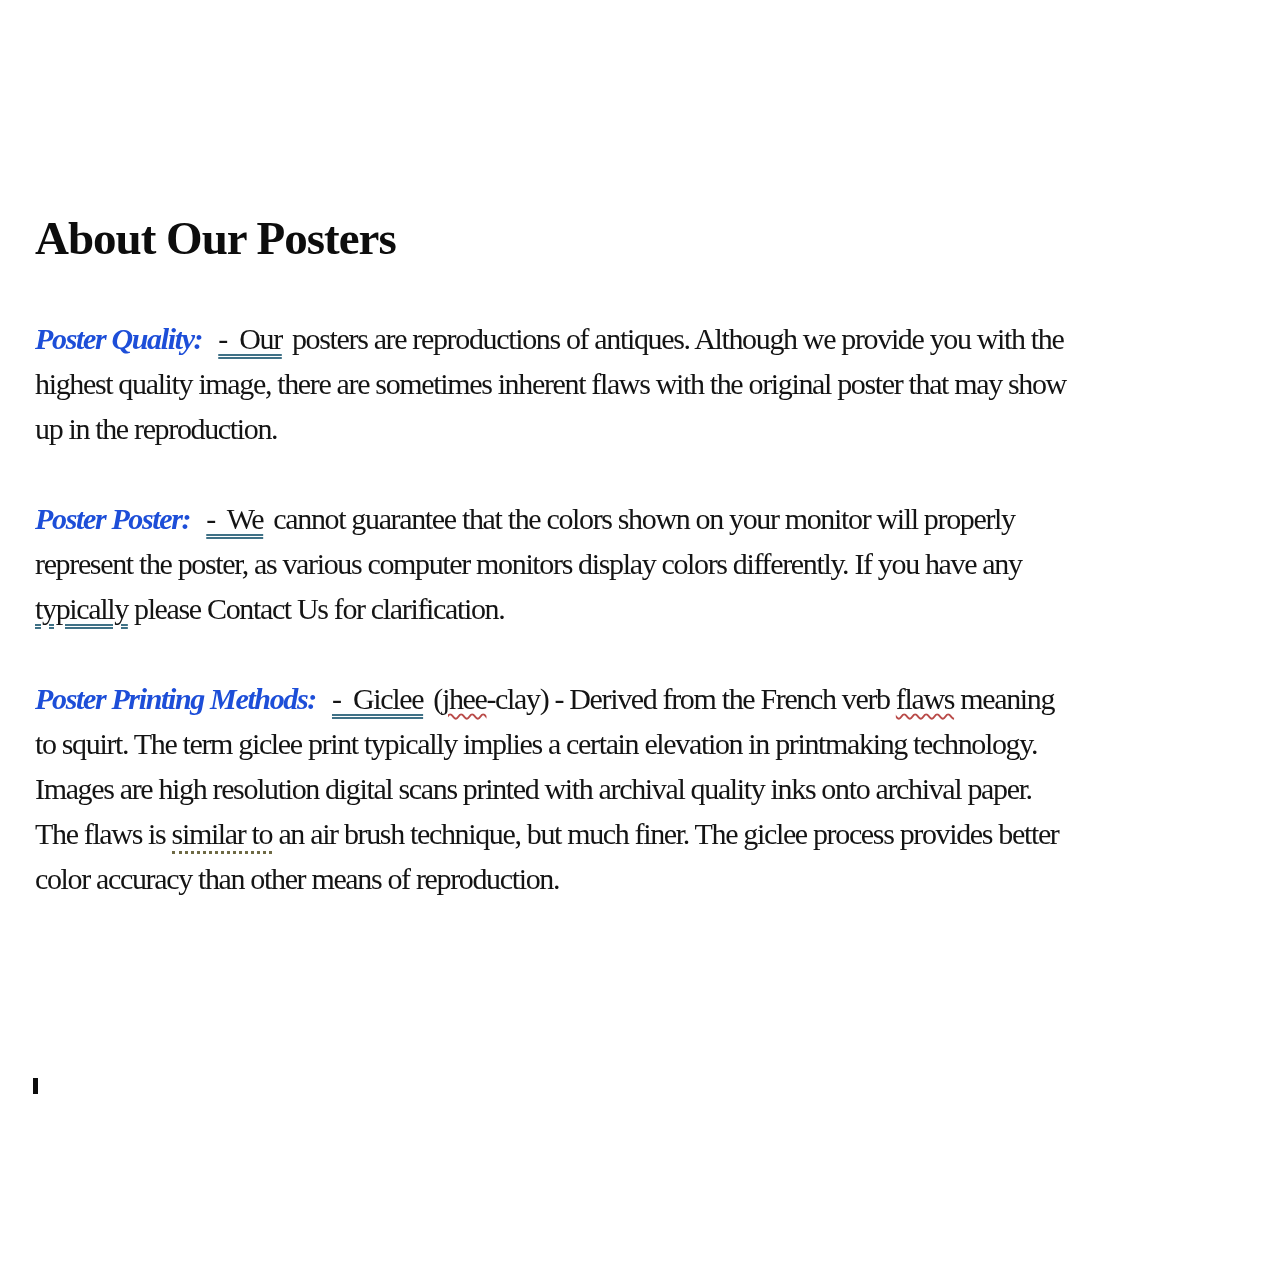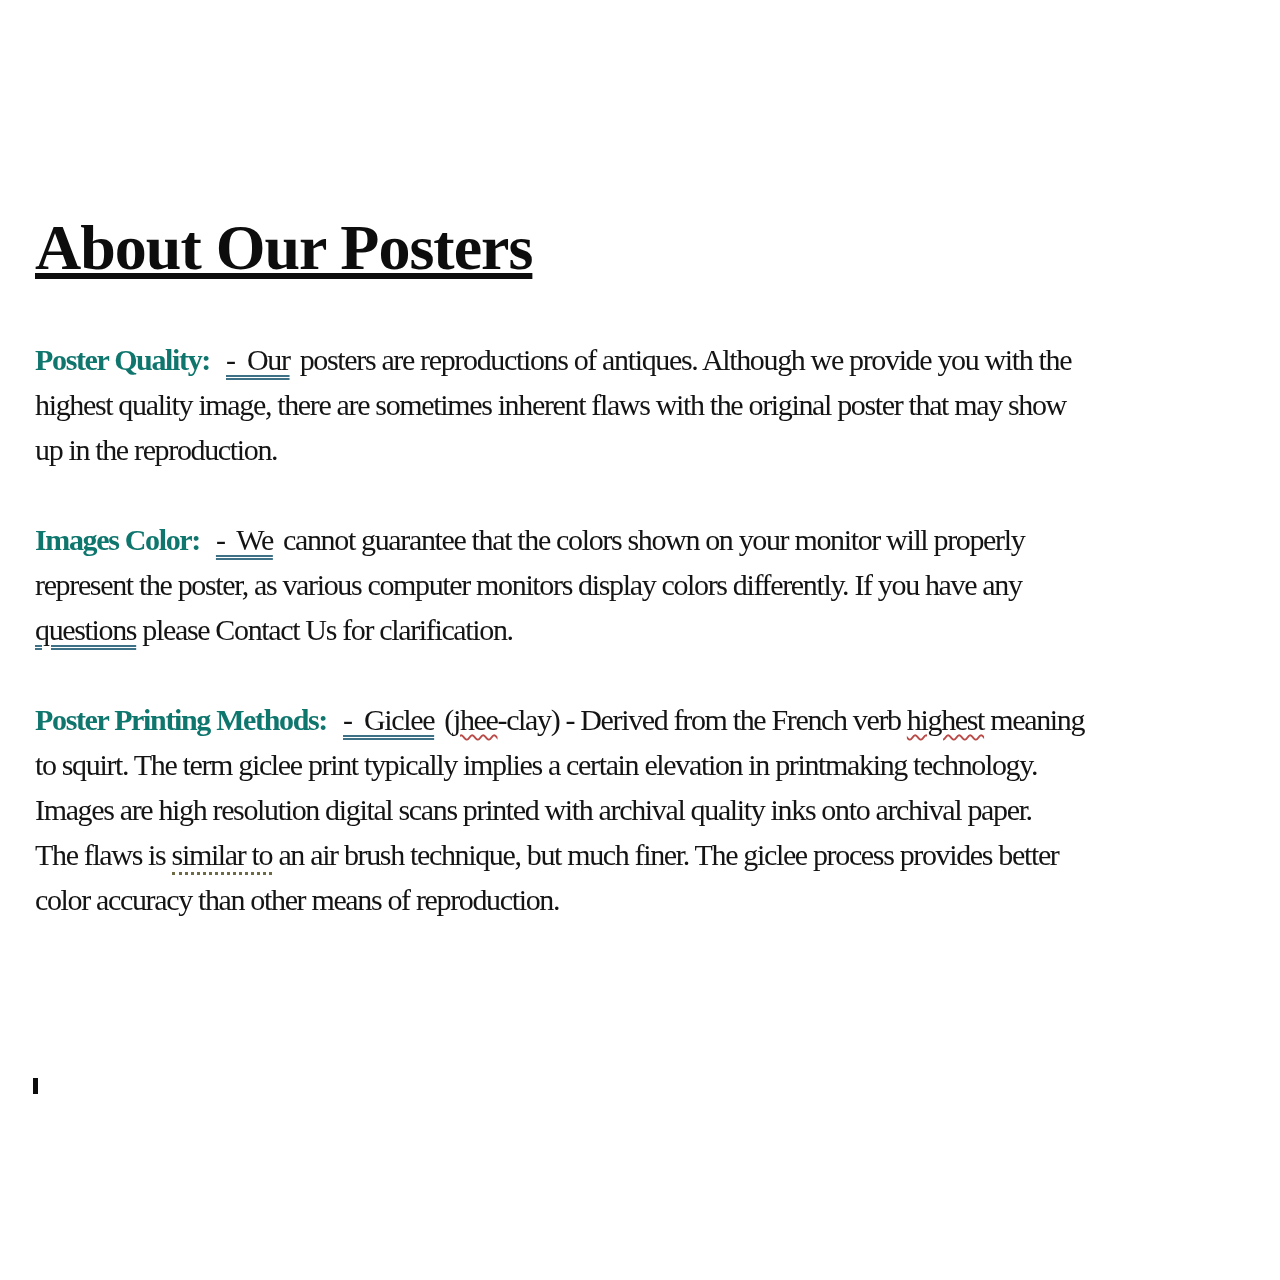--- a/index.html
+++ b/index.html
@@ -14,42 +14,42 @@
     font-family: "Liberation Serif", serif;
     color: #141414;
     overflow: hidden;
   }
   .page {
     padding: 210px 40px 0 35px;
     box-sizing: border-box;
     width: 1280px;
   }
   h1.doc-title {
-    font-size: 64px;
+    font-size: 47px;
     line-height: 1.2;
     font-weight: bold;
     margin: 0;
     letter-spacing: -1px;
     color: #0d0d0d;
-    text-decoration: underline;
   }
   p.para {
     font-size: 30px;
     line-height: 45px;
     letter-spacing: -0.045em;
     margin: 45px 0 0 0;
     white-space: pre-line;
     color: #141414;
   }
   p.para.first {
     margin-top: 50px;
   }
   .label {
     font-weight: bold;
-    color: #0f766e;
+    color: #1d4ed8;
+    font-style: italic;
   }
   .dlink {
     text-decoration-line: underline;
     text-decoration-style: double;
     text-decoration-color: var(--underline-teal, #3f7186);
     text-decoration-thickness: 1.5px;
     text-underline-offset: 5px;
     margin-left: 16px;
     margin-right: 4px;
   }
@@ -85,25 +85,25 @@
 </head>
 <body>
 
 <div class="page">
   <h1 class="doc-title">About Our Posters</h1>
 
   <p class="para first"><span class="label">Poster Quality:</span><span class="dlink">-&nbsp; Our</span><span> posters are reproductions of antiques. Although we provide you with the
 highest quality image, there are sometimes inherent flaws with the original poster that may show
 up in the reproduction.</span></p>
 
-  <p class="para"><span class="label">Images Color:</span><span class="dlink">-&nbsp; We</span><span> cannot guarantee that the colors shown on your monitor will properly
+  <p class="para"><span class="label">Poster Poster:</span><span class="dlink">-&nbsp; We</span><span> cannot guarantee that the colors shown on your monitor will properly
 represent the poster, as various computer monitors display colors differently. If you have any
-</span><span class="dword">questions</span><span> please Contact Us for clarification.</span></p>
+</span><span class="dword">typically</span><span> please Contact Us for clarification.</span></p>
 
 
-  <p class="para"><span class="label">Poster Printing Methods:</span><span class="dlink">-&nbsp; Giclee</span><span> (</span><span class="wavy">jhee</span><span>-clay) - Derived from the French verb </span><span class="wavy">highest</span><span> meaning
+  <p class="para"><span class="label">Poster Printing Methods:</span><span class="dlink">-&nbsp; Giclee</span><span> (</span><span class="wavy">jhee</span><span>-clay) - Derived from the French verb </span><span class="wavy">flaws</span><span> meaning
 to squirt. The term giclee print typically implies a certain elevation in printmaking technology.
 Images are high resolution digital scans printed with archival quality inks onto archival paper.
 The flaws is </span><span class="gdot">similar to</span><span> an air brush technique, but much finer. The giclee process provides better
 color accuracy than other means of reproduction.</span></p>
 </div>
 
 <div class="text-cursor"></div>
 
 </body></html>

